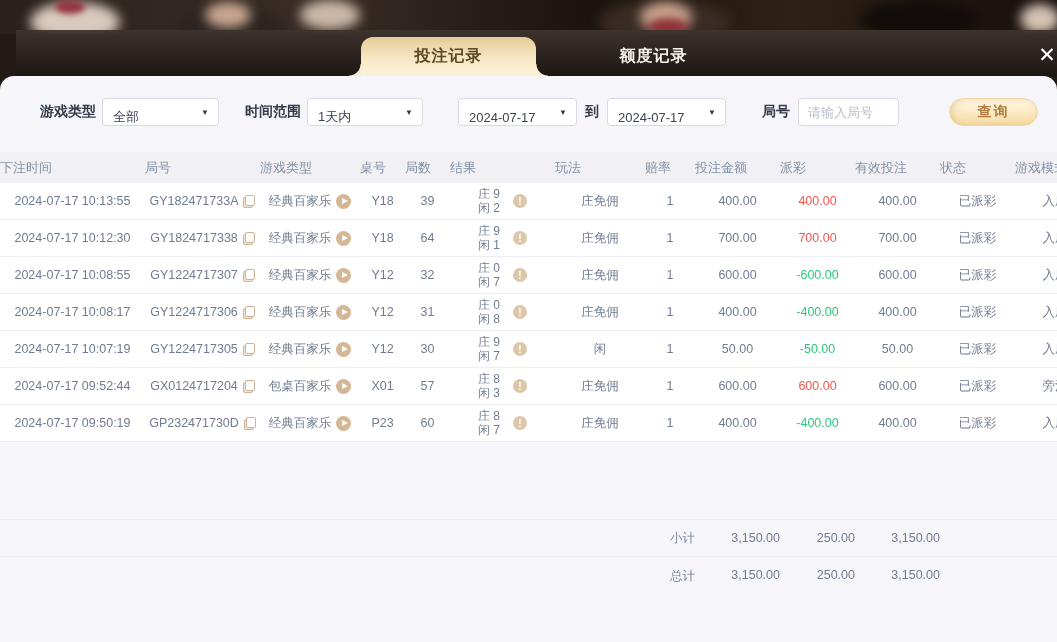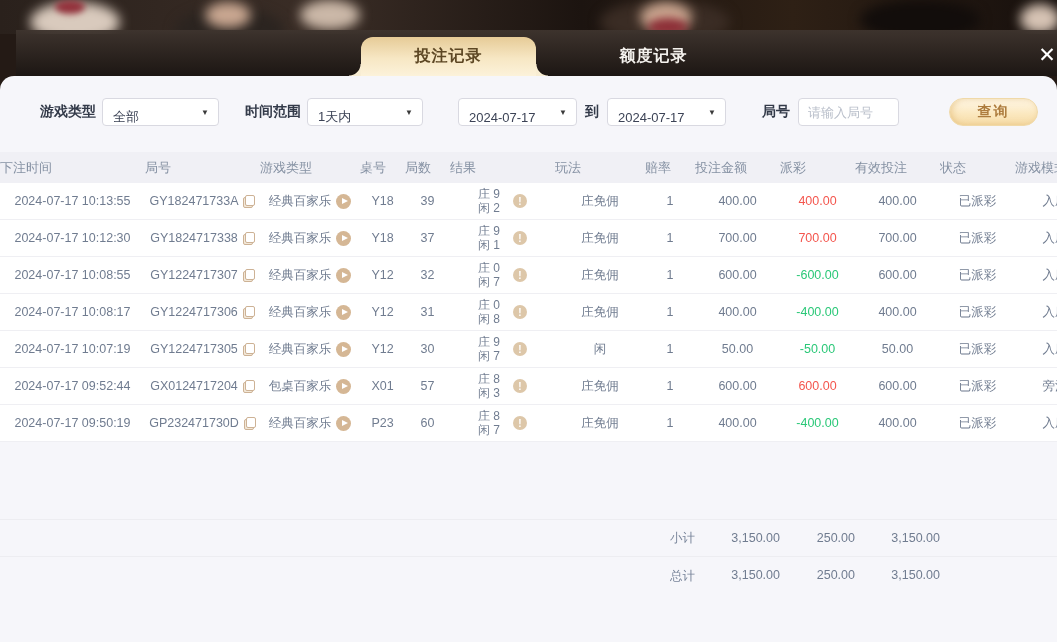--- a/index.html
+++ b/index.html
@@ -201,21 +201,21 @@
     <div class="td">2024-07-17 10:12:30</div>
     <div class="td">
       <span>GY1824717338</span>
       <span class="copy-icon"></span>
     </div>
     <div class="td">
       <span>经典百家乐</span>
       <span class="play-icon"></span>
     </div>
     <div class="td">Y18</div>
-    <div class="td">37</div>
+    <div class="td">64</div>
     <div class="td result-cell">
       <span class="result-stack">
         <span>庄 9</span>
         <span>闲 1</span>
       </span>
       <span class="info-icon">!</span>
     </div>
     <div class="td">庄免佣</div>
     <div class="td">1</div>
     <div class="td">700.00</div>

